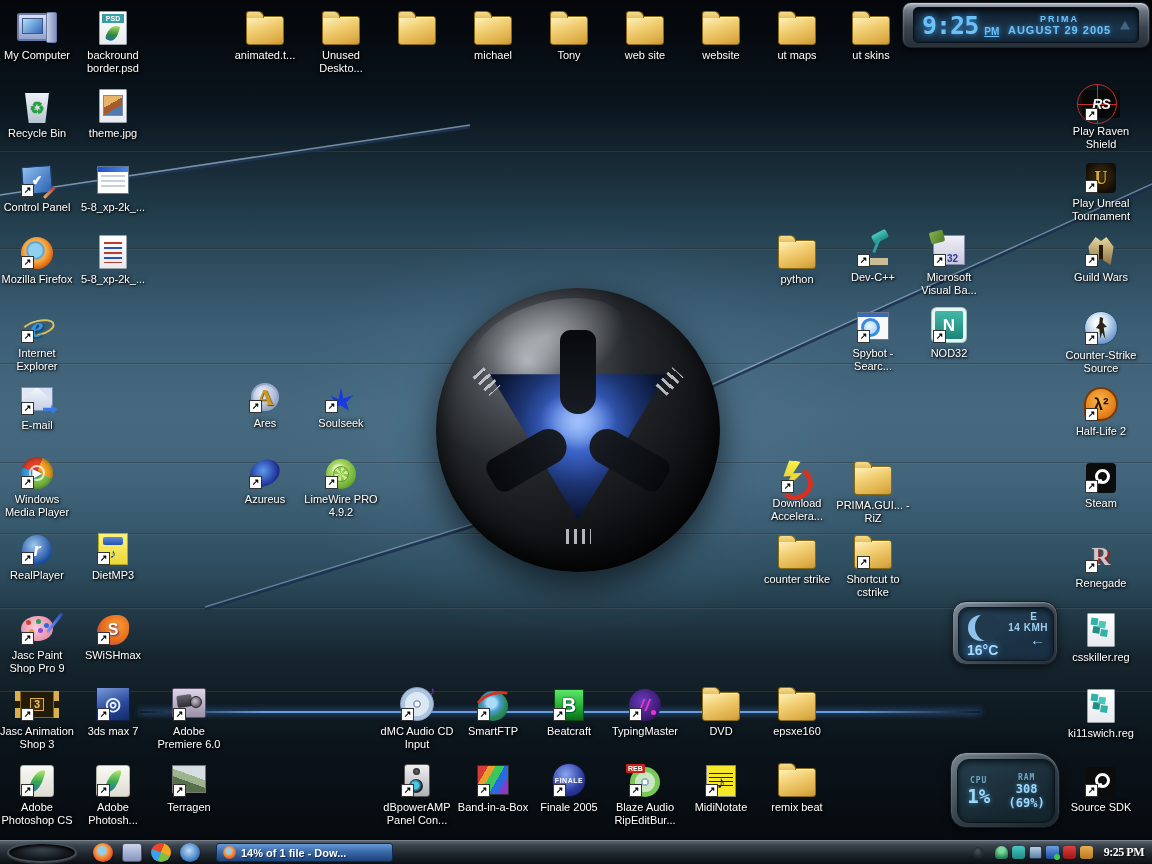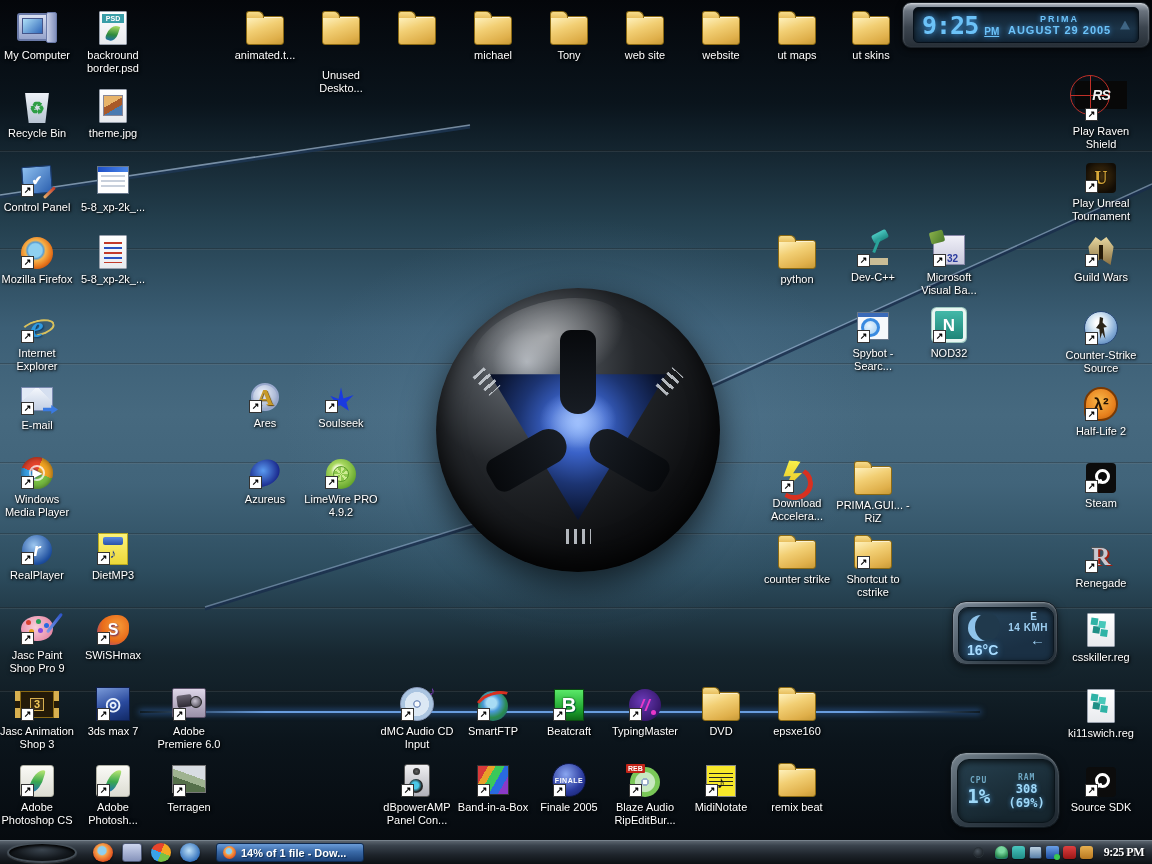--- a/index.html
+++ b/index.html
@@ -188,21 +188,21 @@
   .t-renegade .glyph{font-family:"Liberation Serif",serif;font-size:26px;color:#c8c8d0;
     text-shadow:2px 1px 0 #a02010,-1px -1px 1px #555;}
 
   .t-guildwars{width:30px;height:28px;background:linear-gradient(#e8d8a0,#8a7040);margin-bottom:2px;
     clip-path:polygon(18% 100%,8% 35%,32% 0,50% 14%,68% 0,92% 35%,82% 100%,50% 78%);}
   .t-guildwars::after{content:"";position:absolute;left:42%;top:30%;width:16%;height:55%;background:#241a08;}
 
   .t-unreal{width:30px;height:30px;border-radius:4px;background:radial-gradient(circle at 50% 45%,#4a3410,#120c04 75%);}
   .t-unreal .glyph{color:#d8a838;font-size:18px;font-family:"Liberation Serif",serif;text-shadow:0 0 3px #000;}
 
-  .t-ravenshield{width:52px;height:28px;background:#080808;margin-bottom:12px;}
+  .t-ravenshield{width:38px;height:28px;background:#080808;margin-bottom:3px;}
   .t-ravenshield::before{content:"";position:absolute;left:-5px;top:-6px;width:38px;height:38px;border:1px solid #c03028;border-radius:50%;
     background:linear-gradient(#c03028,#c03028) center/100% 1px no-repeat,linear-gradient(90deg,#c03028,#c03028) center/1px 100% no-repeat;}
   .t-ravenshield .glyph{color:#f0f0f0;font-size:14px;font-style:italic;letter-spacing:-1px;}
 
   .t-cd{width:32px;height:32px;border-radius:50%;border:1px solid #8898b8;
     background:radial-gradient(circle,#f8fafc 0 10%,#8aa0c8 12% 16%,#dce8f4 18% 52%,#aac4e0 54% 74%,#c8d8ec 76% 100%);}
   .t-cd .glyph{position:absolute;top:-3px;right:-2px;color:#7a3ab8;font-size:12px;}
 
   .t-smartftp{width:30px;height:30px;border-radius:50%;
     background:radial-gradient(circle at 45% 40%,#a8dcf4 0 20%,#4a9ad8 35%,#2a8a4e 60%,#1a5a8e 100%);}
@@ -290,21 +290,21 @@
     background:linear-gradient(180deg,#5a646e 0,#39424c 20%,#1e242b 60%,#0c1014 100%);border-top:1px solid #77828c;box-sizing:border-box;}
   .start-orb{width:66px;height:17px;margin-left:7px;border-radius:50%;flex:none;
     background:radial-gradient(ellipse at 50% 35%,#3a444e 0,#14191e 55%,#060809 100%);
     border:2px solid #454f58;box-shadow:inset 0 2px 3px rgba(0,0,0,.9),0 1px 1px rgba(255,255,255,.15);}
   .ql{display:flex;gap:9px;margin-left:16px;align-items:center;}
   .ql-ic{width:20px;height:19px;border-radius:3px;flex:none;box-shadow:0 1px 2px rgba(0,0,0,.6);}
   .ql-ic.firefox{border-radius:50%;background:radial-gradient(circle at 45% 40%,#8fd0f0 0 25%,#f7a24a 34%,#e25822 68%,#8f3208);}
   .ql-ic.documents{background:linear-gradient(#cdd6ee,#8693bb);border:1px solid #4a5570;box-sizing:border-box;}
   .ql-ic.media-player{border-radius:50%;background:conic-gradient(from 20deg,#f5a623 0 25%,#7ac143 25% 50%,#3aa3e8 50% 75%,#e8452c 75% 100%);}
   .ql-ic.internet-explorer{border-radius:50%;background:radial-gradient(circle at 45% 40%,#bde0f8,#2a6ab8 75%);}
-  .task-btn{margin-left:16px;width:148px;height:19px;border-radius:3px;box-sizing:border-box;flex:none;
+  .task-btn{margin-left:16px;width:177px;height:19px;border-radius:3px;box-sizing:border-box;flex:none;
     background:linear-gradient(180deg,#6a9cd8 0,#3a6aa8 45%,#1c4278 100%);border:1px solid #0e2a50;
     display:flex;align-items:center;gap:5px;padding:0 6px;color:#fff;font-size:11px;font-weight:bold;
     text-shadow:1px 1px 1px #0a2a50;white-space:nowrap;overflow:hidden;}
   .mini-ff{width:13px;height:13px;border-radius:50%;flex:none;
     background:radial-gradient(circle at 45% 40%,#8fd0f0 0 25%,#f7a24a 35%,#e25822 70%,#8f3208);}
   .tray{margin-left:auto;display:flex;align-items:center;gap:4px;padding-right:8px;height:100%;}
   .tray-notch{width:9px;height:9px;border-radius:50%;background:radial-gradient(circle at 40% 35%,#4a545e,#0e1216);
     margin-right:7px;border:1px solid #2a3238;}
   .tr-ic{width:13px;height:13px;border-radius:2px;flex:none;box-shadow:0 1px 1px rgba(0,0,0,.5);}
   .tr-ic.messenger{border-radius:50% 50% 25% 25%;background:radial-gradient(circle at 50% 30%,#7ad8a0 25%,#2a8a50 70%,#1a5a8e);}
@@ -366,21 +366,21 @@
           </div>
         </div>
         <div class="lbl">backround border.psd</div>
       </div>
       <div class="desk-icon" style="left: 227px; top: 8px;">
         <div class="art">
           <div class="ic t-folder"></div>
         </div>
         <div class="lbl">animated.t...</div>
       </div>
-      <div class="desk-icon" style="left: 303px; top: 8px; gap: 20px;">
+      <div class="desk-icon" style="left: 303px; top: 8px;">
         <div class="art">
           <div class="ic t-folder"></div>
         </div>
         <div class="lbl">Unused Deskto...</div>
       </div>
       <div class="desk-icon" style="left: 379px; top: 8px;">
         <div class="art">
           <div class="ic t-folder"></div>
         </div>
         <div class="lbl"></div>

